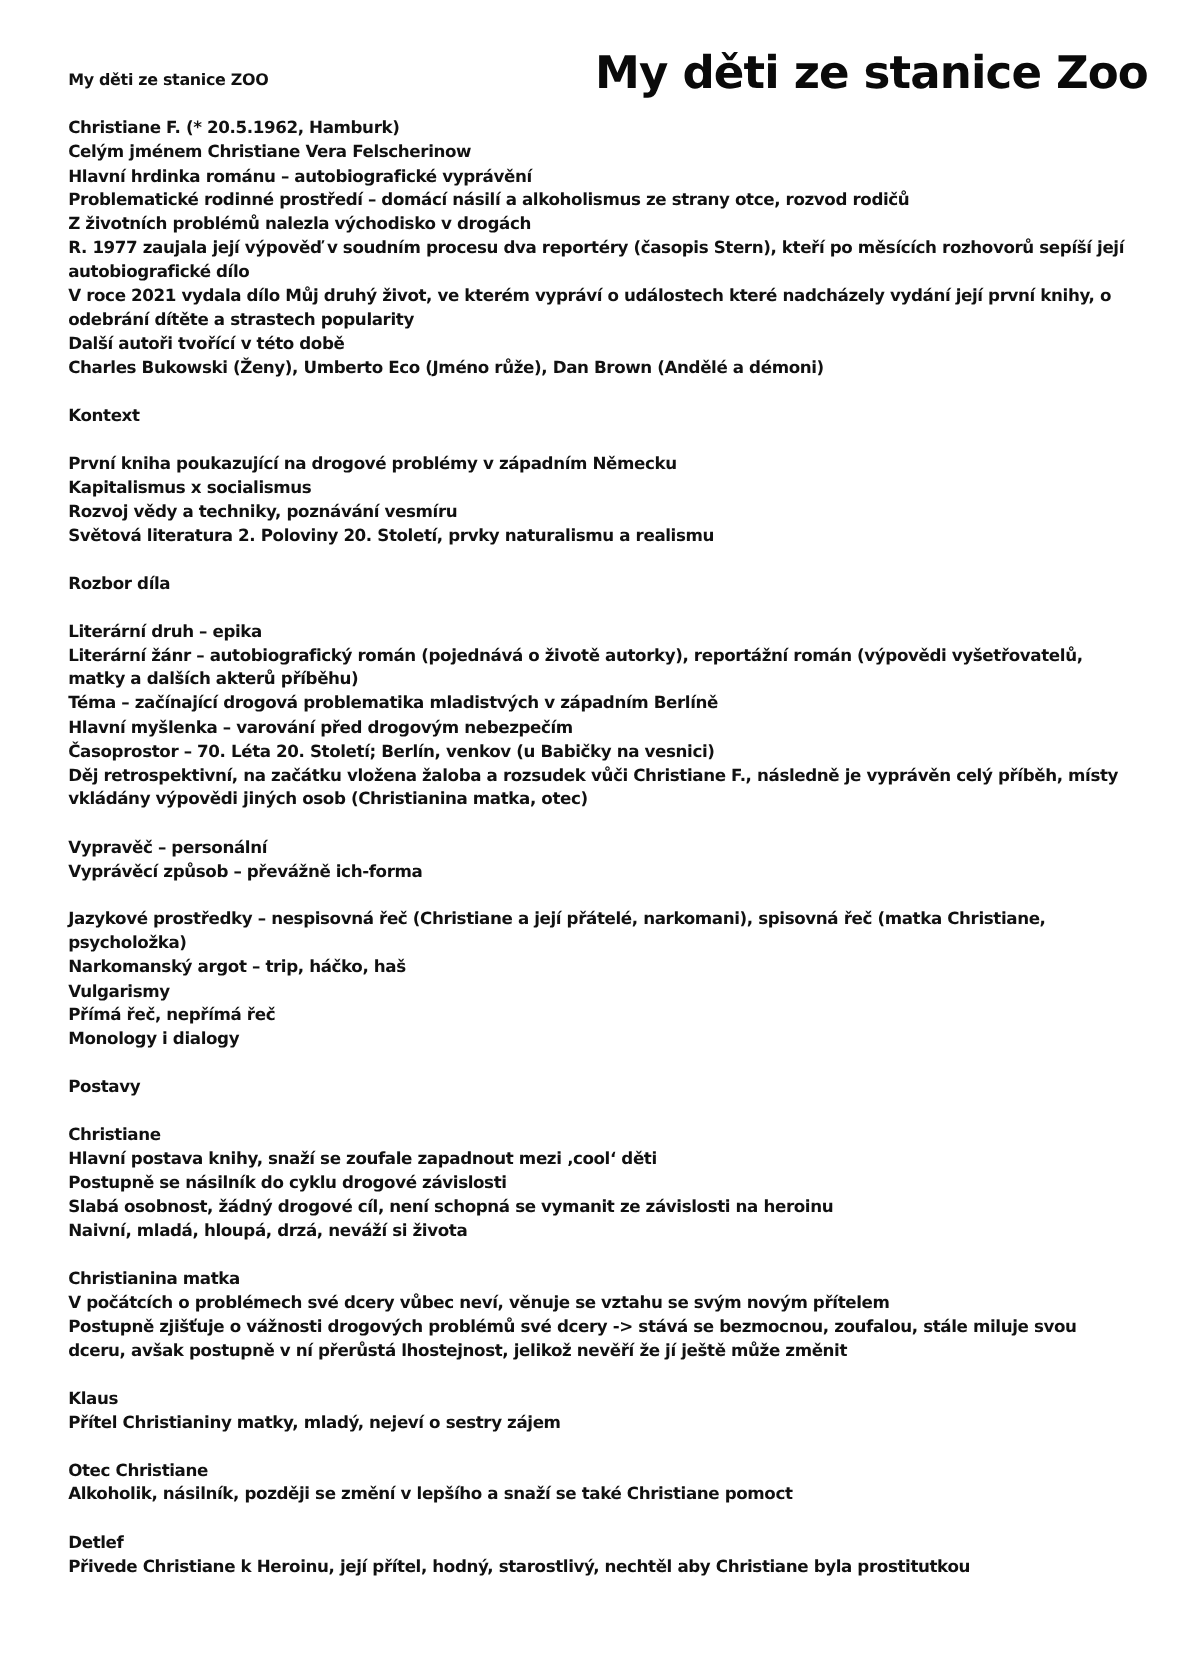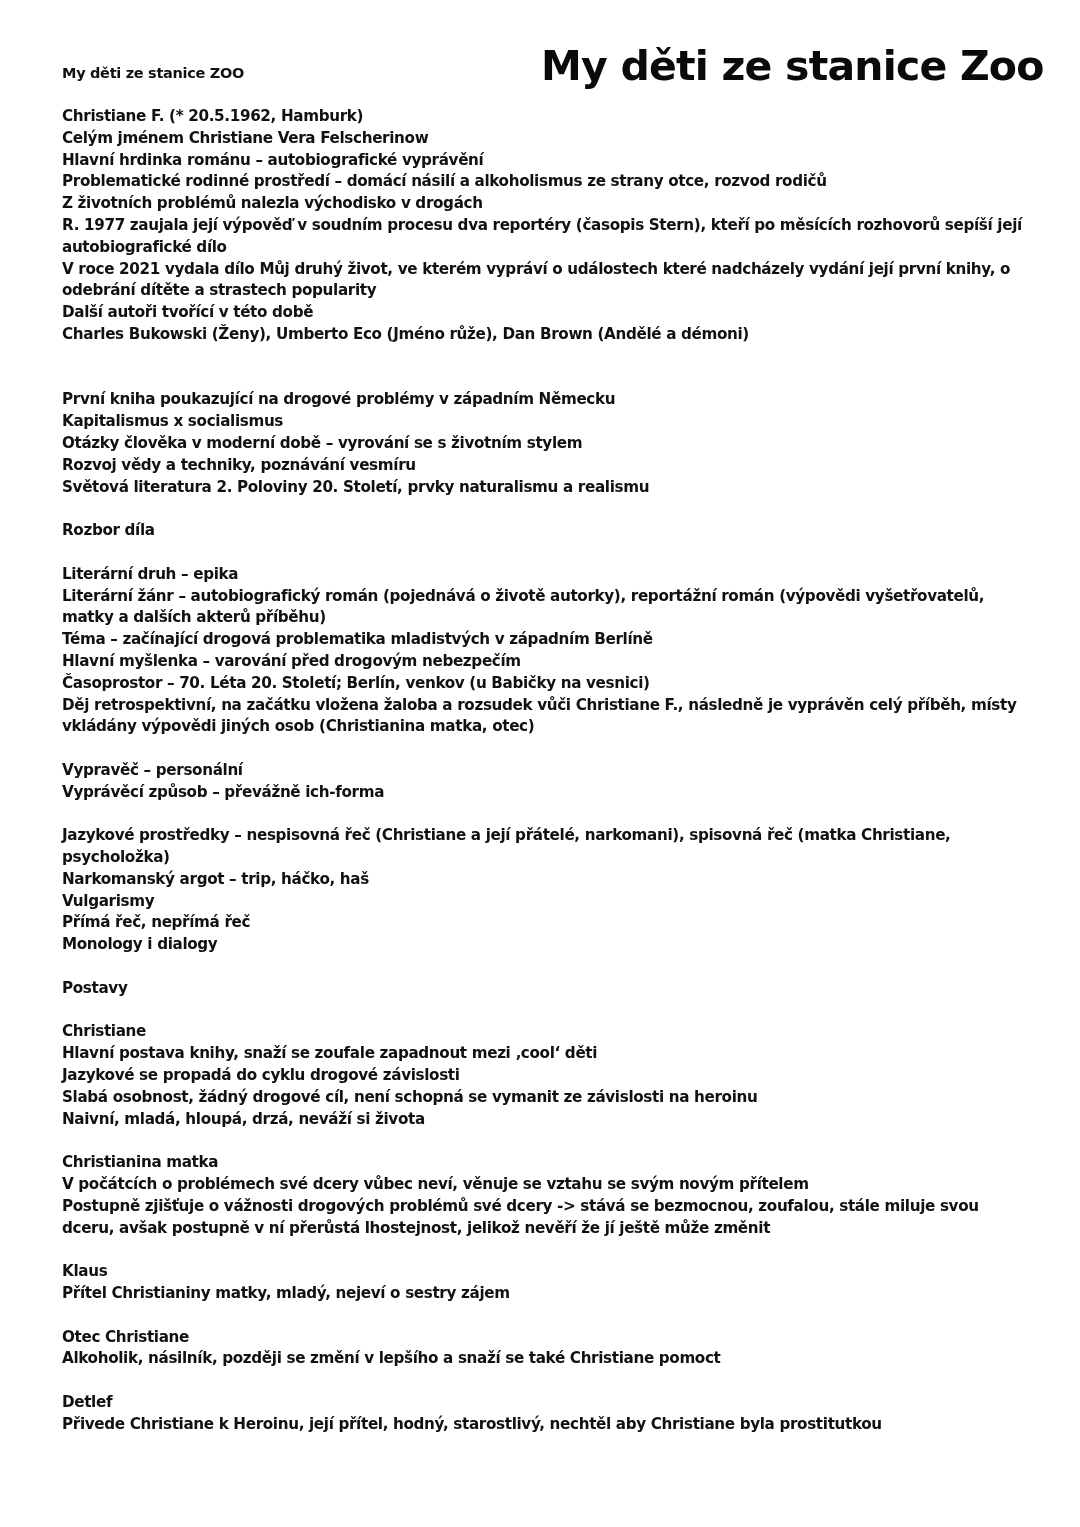--- a/index.html
+++ b/index.html
@@ -87,24 +87,24 @@
       <span class="line">Z životních problémů nalezla východisko v drogách</span>
       <span class="line">R. 1977 zaujala její výpověď v soudním procesu dva reportéry (časopis Stern), kteří po měsících rozhovorů sepíší její autobiografické dílo</span>
       <span class="line">V roce 2021 vydala dílo Můj druhý život, ve kterém vypráví o událostech které nadcházely vydání její první knihy, o odebrání dítěte a strastech popularity</span>
       <span class="line">Další autoři tvořící v této době</span>
       <span class="line">Charles Bukowski (Ženy), Umberto Eco (Jméno růže), Dan Brown (Andělé a démoni)</span>
     </div>
 
     <span class="blank"></span>
 
     <div class="section">
+      <span class="line">Kontext</span>
       <span class="blank"></span>
       <span class="line">První kniha poukazující na drogové problémy v západním Německu</span>
       <span class="line">Kapitalismus x socialismus</span>
-      <span class="line">Otázky člověka v moderní době – vyrování se s životním stylem</span>
       <span class="line">Rozvoj vědy a techniky, poznávání vesmíru</span>
       <span class="line">Světová literatura 2. Poloviny 20. Století, prvky naturalismu a realismu</span>
     </div>
 
     <span class="blank"></span>
 
     <div class="section">
       <span class="line">Rozbor díla</span>
       <span class="blank"></span>
       <span class="line">Literární druh – epika</span>
@@ -126,21 +126,21 @@
 
     <span class="blank"></span>
 
     <div class="section">
       <span class="line">Postavy</span>
       <span class="blank"></span>
 
       <div>
         <span class="line">Christiane</span>
         <span class="line">Hlavní postava knihy, snaží se zoufale zapadnout mezi ‚cool‘ děti</span>
-        <span class="line">Jazykové se propadá do cyklu drogové závislosti</span>
+        <span class="line">Postupně se násilník do cyklu drogové závislosti</span>
         <span class="line">Slabá osobnost, žádný drogové cíl, není schopná se vymanit ze závislosti na heroinu</span>
         <span class="line">Naivní, mladá, hloupá, drzá, neváží si života</span>
       </div>
       <span class="blank"></span>
 
       <div>
         <span class="line">Christianina matka</span>
         <span class="line">V počátcích o problémech své dcery vůbec neví, věnuje se vztahu se svým novým přítelem</span>
         <span class="line">Postupně zjišťuje o vážnosti drogových problémů své dcery -&gt; stává se bezmocnou, zoufalou, stále miluje svou dceru, avšak postupně v ní přerůstá lhostejnost, jelikož nevěří že jí ještě může změnit</span>
       </div>

